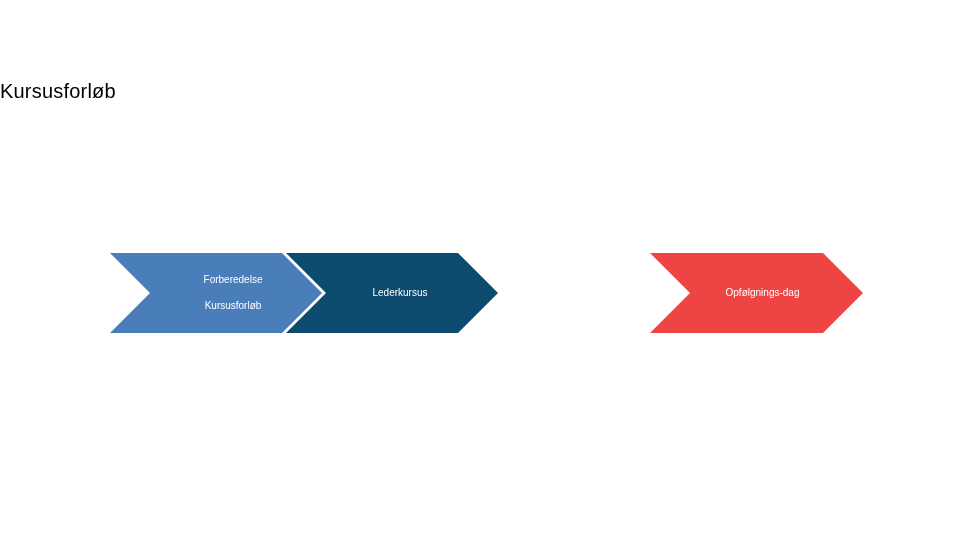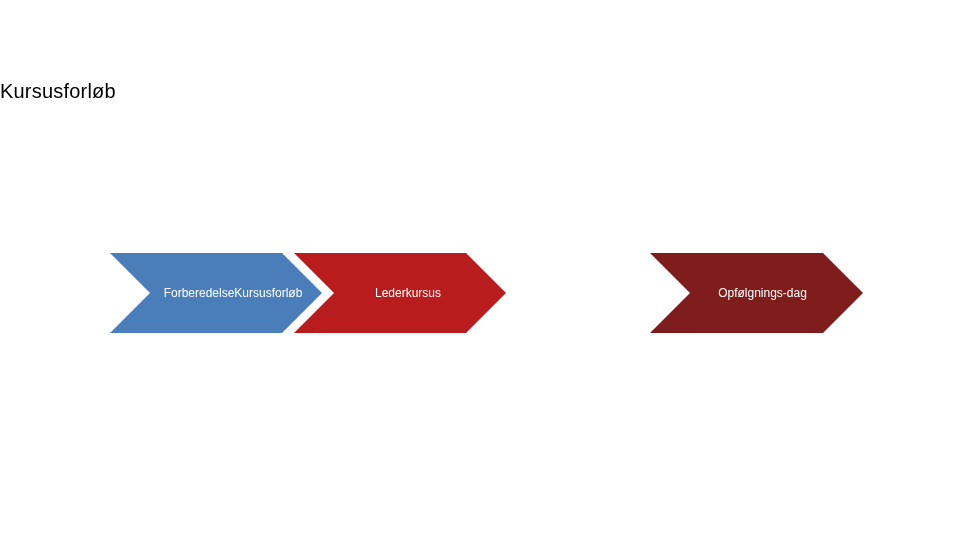--- a/index.html
+++ b/index.html
@@ -44,26 +44,26 @@
     height: 80px;
     background: #4A7EBB;
   }
   .chevron-label {
     position: absolute;
     left: 0;
     top: 0;
     width: 100%;
     height: 100%;
     display: flex;
-    flex-direction: row;
+    flex-direction: column;
     align-items: center;
     justify-content: center;
     color: #FFFFFF;
     font-family: "Liberation Sans", sans-serif;
-    font-size: 12px;
+    font-size: 10px;
     font-weight: 400;
     line-height: 26px;
     text-align: right;
     white-space: nowrap;
     pointer-events: none;
   }
   .chevron-label .line {
     display: block;
   }
   
@@ -81,27 +81,27 @@
 
   <div id="chevron-band">
 
     <div class="chevron chevron-1" style="left: 110px; width: 212px; clip-path: polygon(0px 0px, 172px 0px, 212px 40px, 172px 80px, 0px 80px, 40px 40px); background: rgb(74, 126, 187);">
       <div class="chevron-label" style="color: rgb(255, 255, 255);">
         <span class="line">Forberedelse</span>
         <span class="line">Kursusforløb</span>
       </div>
     </div>
 
-    <div class="chevron chevron-2" style="left: 294px; width: 212px; clip-path: polygon(0px 0px, 172px 0px, 212px 40px, 172px 80px, 0px 80px, 40px 40px); background: #b91c1c;">
+    <div class="chevron chevron-2" style="left: 286px; width: 212px; clip-path: polygon(0px 0px, 172px 0px, 212px 40px, 172px 80px, 0px 80px, 40px 40px); background: #0c4a6e;">
       <div class="chevron-label" style="color: rgb(255, 255, 255);">
         <span class="line">Lederkursus</span>
       </div>
     </div>
 
 
-    <div class="chevron chevron-4" style="left: 650px; width: 213px; clip-path: polygon(0px 0px, 173px 0px, 213px 40px, 173px 80px, 0px 80px, 40px 40px); background: #7f1d1d;">
+    <div class="chevron chevron-4" style="left: 650px; width: 213px; clip-path: polygon(0px 0px, 173px 0px, 213px 40px, 173px 80px, 0px 80px, 40px 40px); background: #ef4444;">
       <div class="chevron-label" style="color: rgb(255, 255, 255);">
         <span class="line">Opfølgnings-dag</span>
       </div>
     </div>
 
   </div>
 </div>
 
 </body></html>

